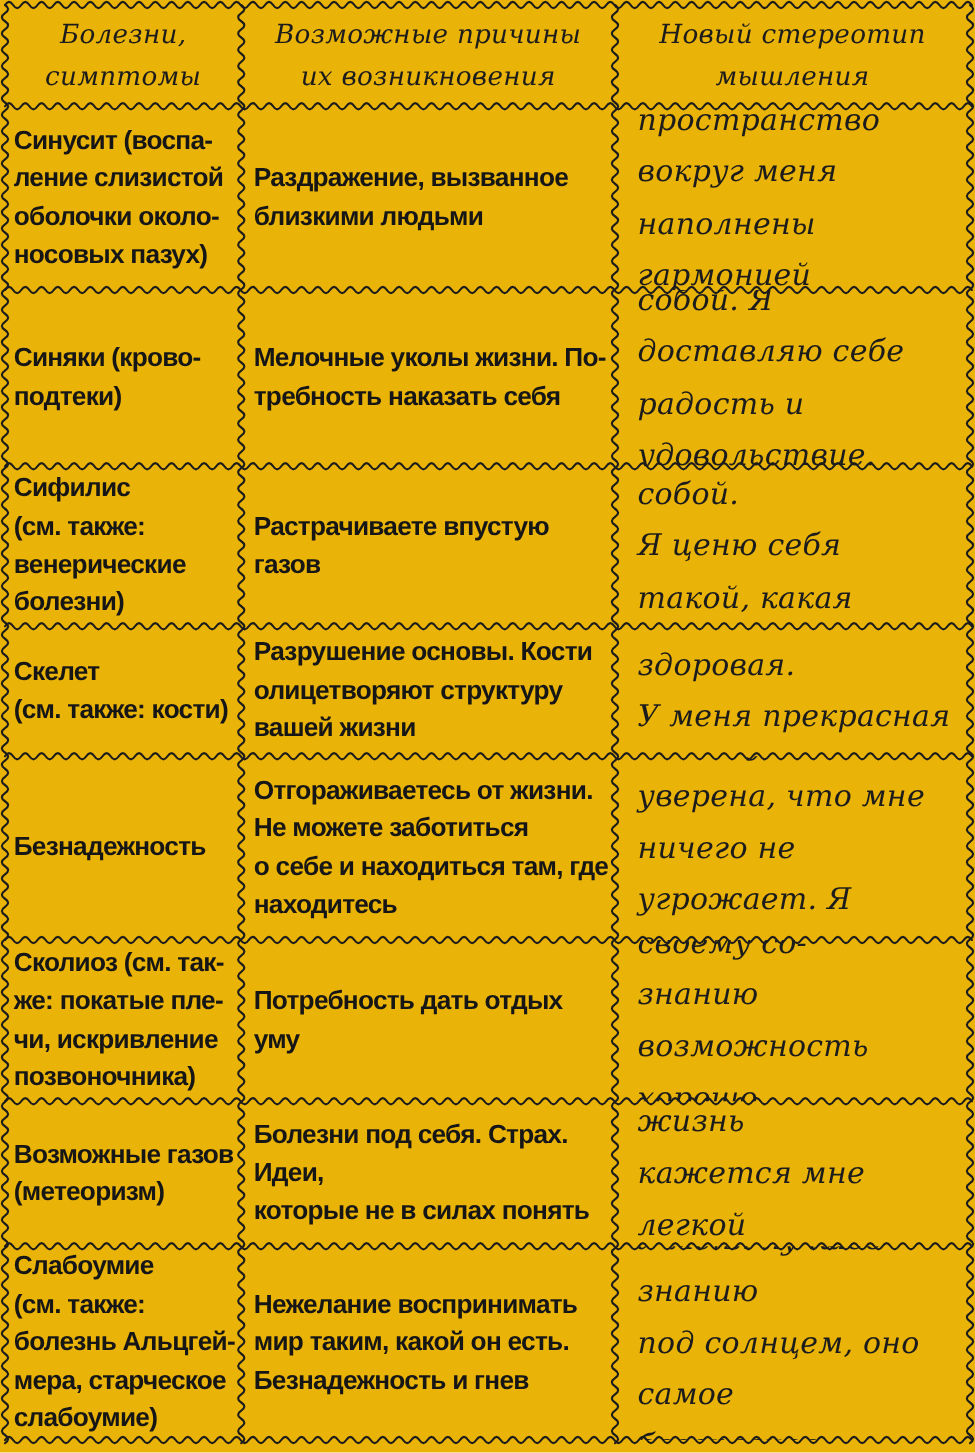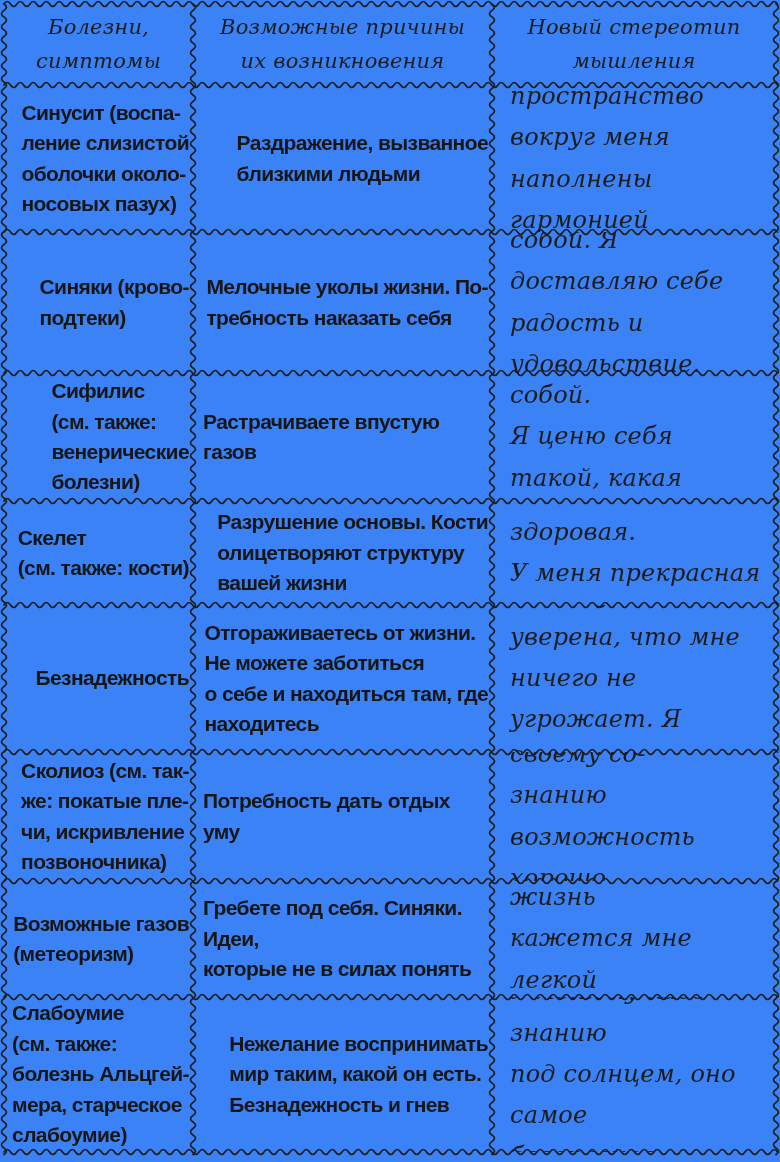--- a/index.html
+++ b/index.html
@@ -1,20 +1,20 @@
 <!DOCTYPE html>
 <html lang="ru"><head>
 <meta charset="utf-8">
 <style>
   html, body { margin: 0; padding: 0; background: #ffffff; }
   .page {
     position: relative;
     width: 780px;
     height: 1162px;
-    background: #3b82f6;
+    background: #eab308;
     overflow: hidden;
   }
   .borders {
     position: absolute;
     left: 0; top: 0;
     width: 780px; height: 1162px;
     pointer-events: none;
   }
   .table {
     position: absolute;
@@ -32,21 +32,20 @@
     overflow: hidden;
   }
   .cell span { white-space: pre-line; display: block; }
   .sans {
     font-family: "Liberation Sans", sans-serif;
     font-weight: 600;
     font-size: 21px;
     line-height: 1.45;
     letter-spacing: -0.6px;
     color: #161616;
-    justify-content: flex-end;
   }
   .script {
     font-family: "DejaVu Serif", serif;
     font-style: italic;
     font-size: 24px;
     line-height: 1.72;
     letter-spacing: 0.2px;
     color: #1c1c1c;
   }
   .c1 { padding: 4px 4px 4px 7px; }
@@ -202,21 +201,21 @@
 отдохнуть</span>
       </div>
     </div>
 
     <div class="row">
       <div class="cell sans c1">
         <span>Возможные газов
 (метеоризм)</span>
       </div>
       <div class="cell sans c2">
-        <span>Гребете под себя. Синяки. Идеи,
+        <span>Болезни под себя. Страх. Идеи,
 которые не в силах понять</span>
       </div>
       <div class="cell script c3">
         <span>Я позвоночника, и жизнь
 кажется мне легкой
 и приятной</span>
       </div>
     </div>
 
     <div class="row">

